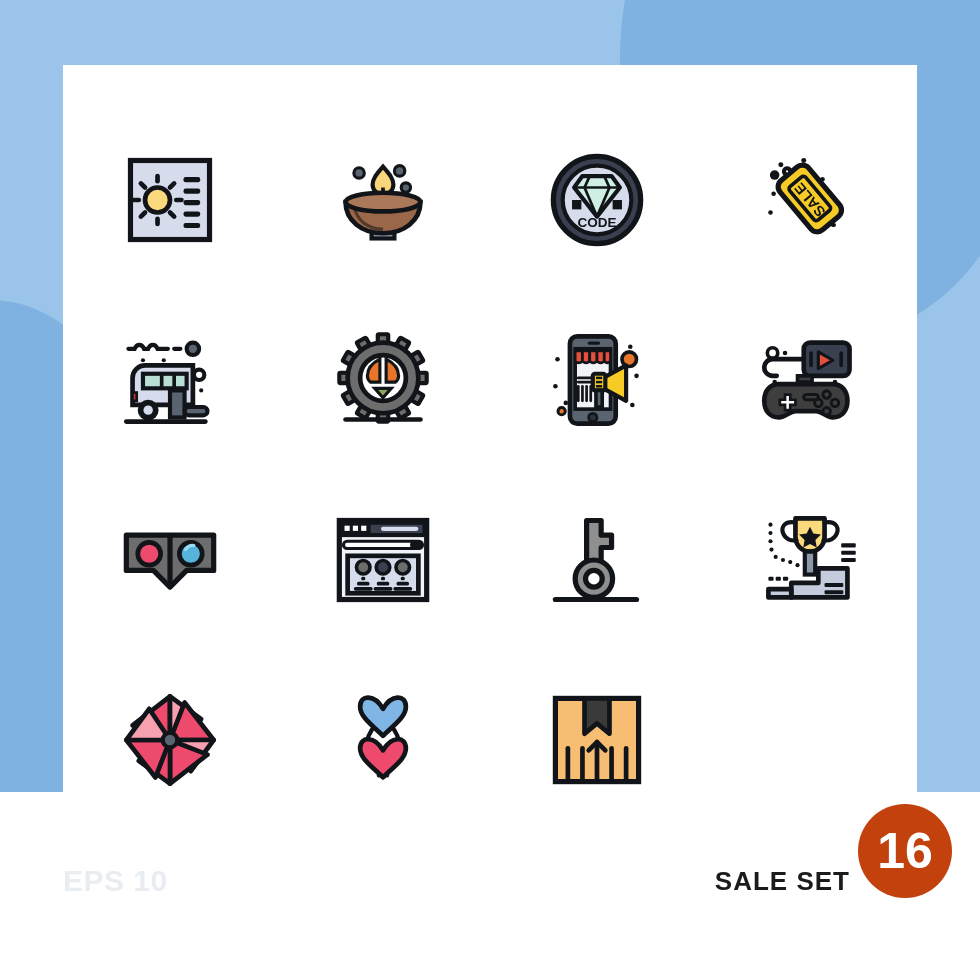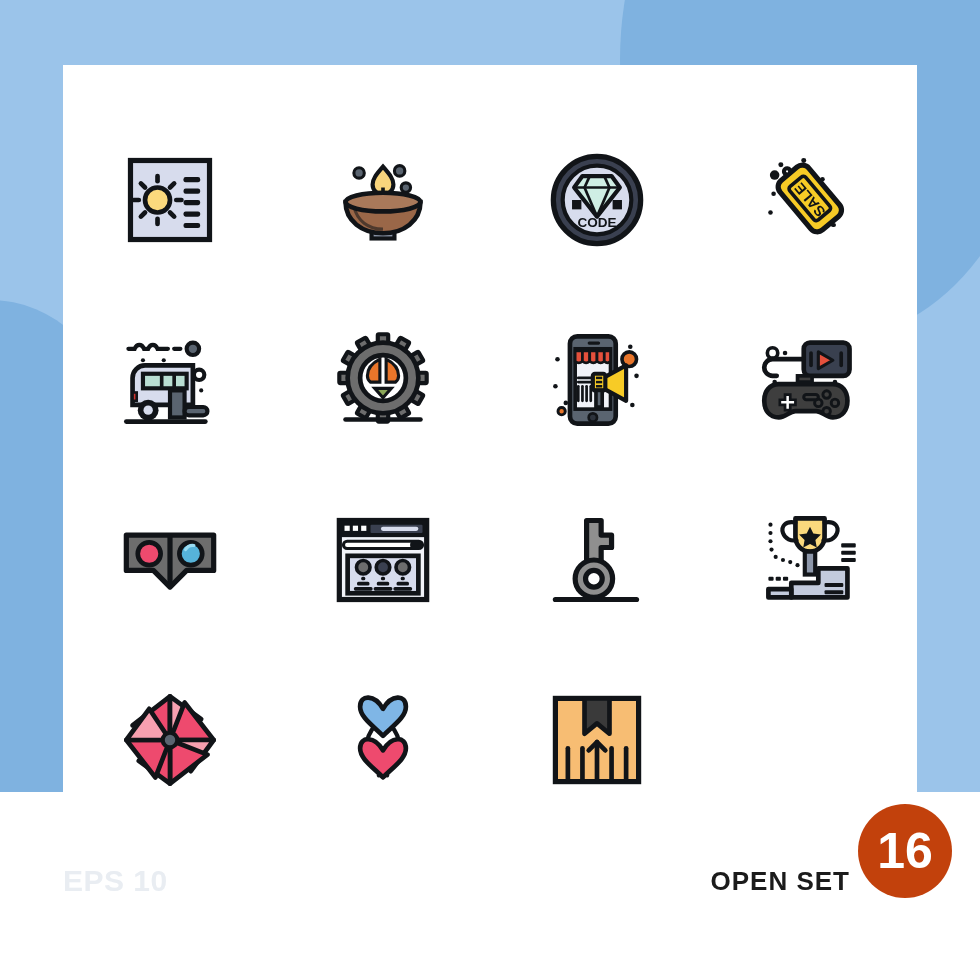--- a/index.html
+++ b/index.html
@@ -471,17 +471,17 @@
           <path d="M42 60 l8 -8 8 8" fill="none" stroke-linejoin="round"></path>
         </g>
       </svg>
     </div>
 
 
   </div>
 
   <div class="footer">
     <div class="eps-label">EPS 10</div>
-    <div class="iconset-label">OPEN SET</div>
+    <div class="iconset-label">SALE SET</div>
     <div class="count-badge">16</div>
   </div>
 
 </div>
 
 </body></html>

